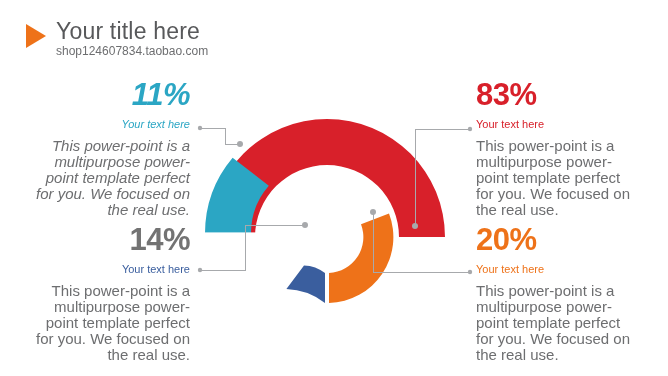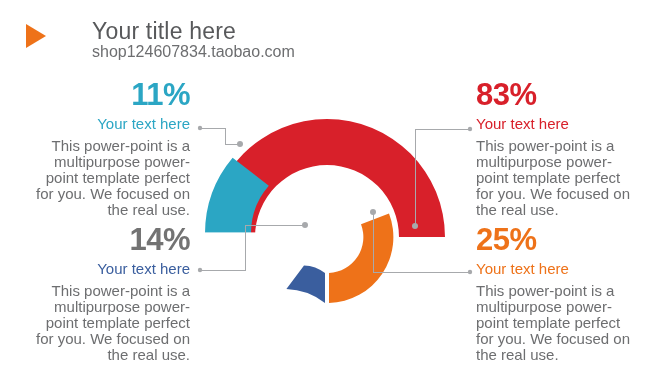--- a/index.html
+++ b/index.html
@@ -23,21 +23,20 @@
     background: #ffffff;
   }
 
   
   .header {
     position: absolute;
     left: 26px;
     top: 18px;
     display: flex;
     align-items: flex-start;
-    gap: 36px;
   }
   .play-triangle {
     width: 0;
     height: 0;
     border-top: 12px solid transparent;
     border-bottom: 12px solid transparent;
     border-left: 20px solid #EE7219;
     margin-top: 6px;
     margin-right: 10px;
     flex: none;
@@ -46,21 +45,21 @@
     display: block;
   }
   .slide-title {
     font-size: 23px;
     color: #58595B;
     line-height: 26px;
     letter-spacing: 0.2px;
     white-space: nowrap;
   }
   .slide-subtitle {
-    font-size: 16px;
+    font-size: 12px;
     color: #6D6E70;
     line-height: 13px;
     margin-top: 1px;
     white-space: nowrap;
   }
 
   
   .callout {
     position: absolute;
     width: 160px;
@@ -69,33 +68,33 @@
   .callout.right { text-align: left; }
 
   .callout .pct {
     font-size: 31px;
     font-weight: bold;
     line-height: 34px;
     letter-spacing: -0.5px;
     margin: 0;
   }
   .callout .sub {
-    font-size: 15px;
+    font-size: 11px;
     line-height: 20px;
     margin: 2px 0 0 0;
     white-space: nowrap;
   }
   .callout .body {
     font-size: 15px;
     line-height: 16px;
     color: #6D6E70;
     margin: 4px 0 0 0;
   }
 
-  #callout-tl { left: 30px;  top: 78px;  }
+  #callout-tl { left: 30px;  top: 78px; font-style: italic;  }
   #callout-bl { left: 30px;  top: 223px; }
   #callout-tr { left: 476px; top: 78px;  }
   #callout-br { left: 476px; top: 223px; }
 
   
   #chart-layer {
     position: absolute;
     left: 0; top: 0;
     width: 668px;
     height: 376px;
@@ -184,18 +183,18 @@
     <div class="body">This power-point is a multipurpose power-point template perfect for you. We focused on the real use.</div>
   </div>
 
   <div class="callout right" id="callout-tr">
     <div class="pct" style="color: rgb(216, 32, 42);">83%</div>
     <div class="sub" style="color: rgb(216, 32, 42);">Your text here</div>
     <div class="body">This power-point is a multipurpose power-point template perfect for you. We focused on the real use.</div>
   </div>
 
   <div class="callout right" id="callout-br">
-    <div class="pct" style="color: rgb(238, 114, 25);">25%</div>
+    <div class="pct" style="color: rgb(238, 114, 25);">20%</div>
     <div class="sub" style="color: rgb(238, 114, 25);">Your text here</div>
     <div class="body">This power-point is a multipurpose power-point template perfect for you. We focused on the real use.</div>
   </div>
 
 </div>
 
 </body></html>

